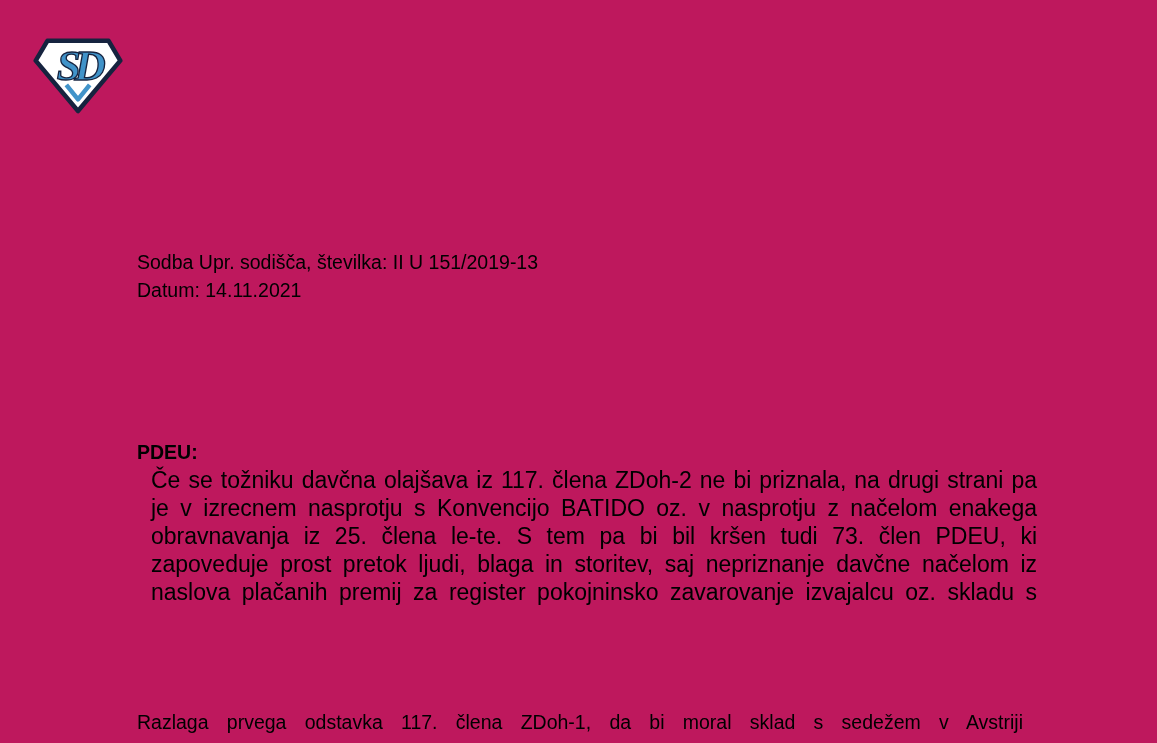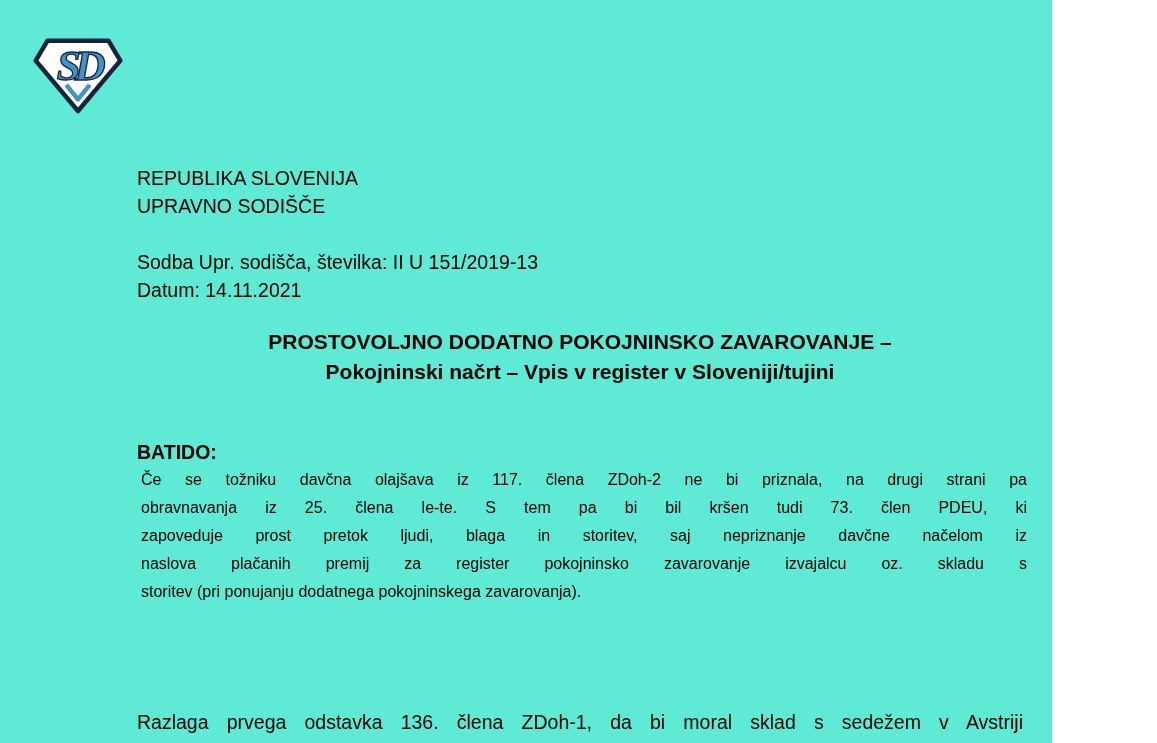--- a/index.html
+++ b/index.html
@@ -1,20 +1,20 @@
 <!DOCTYPE html>
 <html><head>
 <meta charset="utf-8">
 <style>
   html, body { margin: 0; padding: 0; background: #ffffff; }
   .page {
     position: relative;
-    width: 1052px;
+    width: 1157px;
     height: 743px;
-    background: #5eead4;
+    background: #be185d;
     font-family: "Liberation Sans", sans-serif;
     color: #000000;
     overflow: hidden;
     text-decoration: underline;
   }
   .logo {
     position: absolute;
     left: 33px;
     top: 36px;
     width: 90px;
@@ -49,24 +49,24 @@
   .jedro-label {
     position: absolute;
     left: 137px;
     top: 438px;
     font-weight: bold;
     font-size: 19.5px;
     line-height: 28px;
   }
   .jedro-body {
     position: absolute;
-    left: 141px;
+    left: 151px;
     top: 466px;
     width: 886px;
-    font-size: 16px;
+    font-size: 23px;
     line-height: 28px;
   }
   .jline {
     text-align: justify;
     text-align-last: justify;
   }
   .jline.last {
     text-align: justify;
     text-align-last: left;
   }
@@ -87,40 +87,32 @@
 <div class="page">
 
   <div class="logo">
     <svg width="90" height="78" viewBox="0 0 100 86">
       <path d="M50 83 L3 27 L16 5 L84 5 L97 27 Z" fill="#ffffff" stroke="#16233f" stroke-width="5" stroke-linejoin="round"></path>
       <path d="M37 54 L50 70 L63 54" fill="#ffffff" stroke="#4193c9" stroke-width="5" stroke-linejoin="round"></path>
       <text x="50" y="49" text-anchor="middle" font-family="Liberation Serif, serif" font-style="italic" font-weight="bold" font-size="48" letter-spacing="-7" fill="#4193c9" stroke="#16233f" stroke-width="1.5">SD</text>
     </svg>
   </div>
 
-  <div class="court-header">
-    <div>REPUBLIKA SLOVENIJA</div>
-    <div>UPRAVNO SODIŠČE</div>
-  </div>
 
   <div class="case-info">
     <div>Sodba Upr. sodišča, številka: II U 151/2019-13</div>
     <div>Datum: 14.11.2021</div>
   </div>
 
-  <div class="doc-title">
-    <div>PROSTOVOLJNO DODATNO POKOJNINSKO ZAVAROVANJE –</div>
-    <div>Pokojninski načrt – Vpis v register v Sloveniji/tujini</div>
-  </div>
 
-  <div class="jedro-label">BATIDO:</div>
+  <div class="jedro-label">PDEU:</div>
 
   <div class="jedro-body">
     <div class="jline">Če se tožniku davčna olajšava iz 117. člena ZDoh-2 ne bi priznala, na drugi strani pa</div>
+    <div class="jline">je v izrecnem nasprotju s Konvencijo BATIDO oz. v nasprotju z načelom enakega</div>
     <div class="jline">obravnavanja iz 25. člena le-te. S tem pa bi bil kršen tudi 73. člen PDEU, ki</div>
     <div class="jline">zapoveduje prost pretok ljudi, blaga in storitev, saj nepriznanje davčne načelom iz</div>
     <div class="jline">naslova plačanih premij za register pokojninsko zavarovanje izvajalcu oz. skladu s</div>
-    <div class="jline last">storitev (pri ponujanju dodatnega pokojninskega zavarovanja).</div>
   </div>
 
-  <div class="para2">Razlaga prvega odstavka 136. člena ZDoh-1, da bi moral sklad s sedežem v Avstriji</div>
+  <div class="para2">Razlaga prvega odstavka 117. člena ZDoh-1, da bi moral sklad s sedežem v Avstriji</div>
 
 </div>
 
 </body></html>

